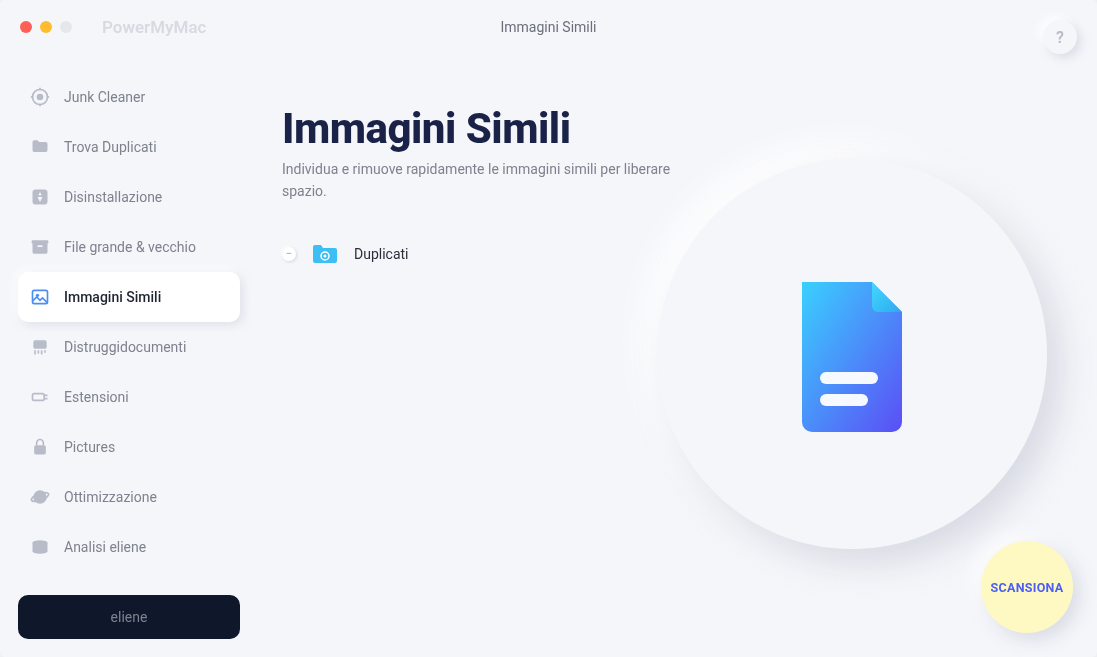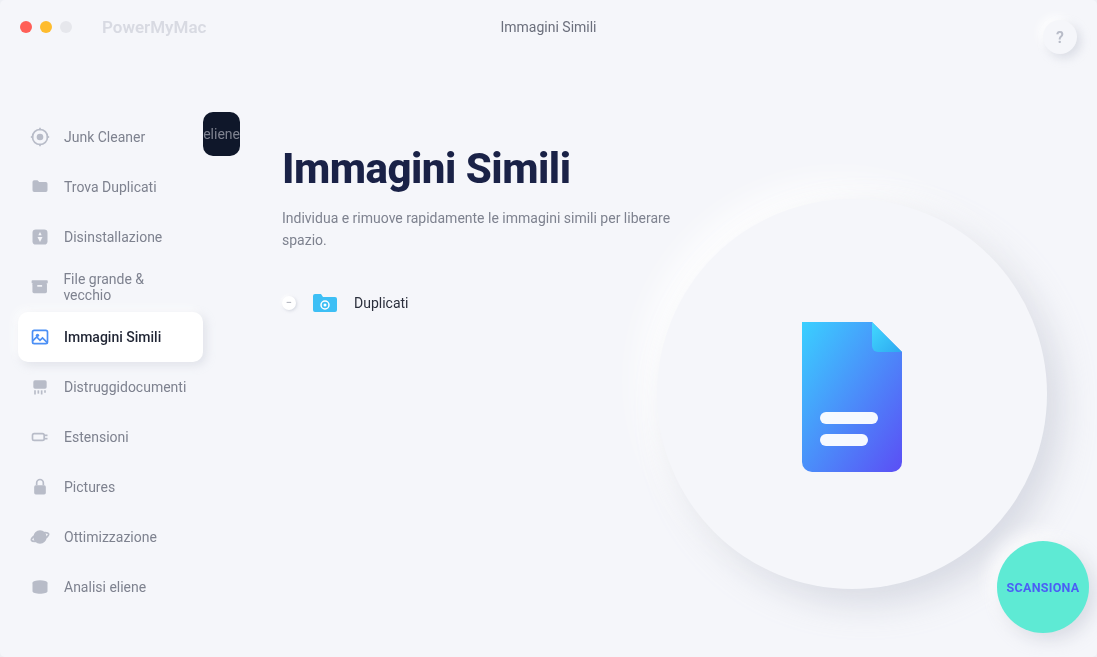--- a/index.html
+++ b/index.html
@@ -16,21 +16,20 @@
       position: relative;
     }
     .app {
       width: 100%;
       height: 100%;
       background: #f5f6fa;
       border-radius: 5px;
       display: flex;
       flex-direction: column;
       position: relative;
-      gap: 40px;
     }
     .titlebar {
       height: 54px;
       display: flex;
       align-items: center;
       padding: 0 20px;
       position: relative;
     }
     .traffic-lights {
       display: flex;
@@ -76,21 +75,21 @@
       cursor: pointer;
     }
     .body-area {
       flex: 1;
       display: flex;
     }
     .sidebar {
       width: 258px;
       padding: 18px 18px 18px 18px;
       display: flex;
-      flex-direction: row;
+      flex-direction: column;
     }
     .sidebar-list {
       flex: 1;
     }
     .sidebar-item {
       display: flex;
       align-items: center;
       gap: 14px;
       height: 50px;
       padding: 0 12px;
@@ -128,21 +127,21 @@
       padding: 50px 40px 20px 24px;
       position: relative;
     }
     .page-title {
       font-size: 42px;
       font-weight: 800;
       color: #1a2247;
       letter-spacing: -0.5px;
     }
     .page-subtitle {
-      margin-top: 14px;
+      margin-top: 5px;
       color: #7e828f;
       font-size: 14px;
       line-height: 1.6;
       max-width: 400px;
     }
     .add-row {
       margin-top: 44px;
       display: flex;
       align-items: center;
       gap: 20px;
@@ -204,26 +203,26 @@
       display: flex;
       align-items: center;
       justify-content: center;
     }
     .doc-icon {
       width: 120px;
       height: 160px;
     }
     .scan-btn {
       position: absolute;
-      right: 8px;
+      right: 24px;
       bottom: 24px;
       width: 92px;
       height: 92px;
       border-radius: 50%;
-      background: #5eead4;
+      background: #fef9c3;
       box-shadow: 6px 6px 18px rgba(180,185,200,0.45), -6px -6px 18px rgba(255,255,255,1);
       display: flex;
       align-items: center;
       justify-content: center;
       color: #4b5ef5;
       font-size: 12.5px;
       font-weight: 700;
       letter-spacing: 0.3px;
       cursor: pointer;
     }

